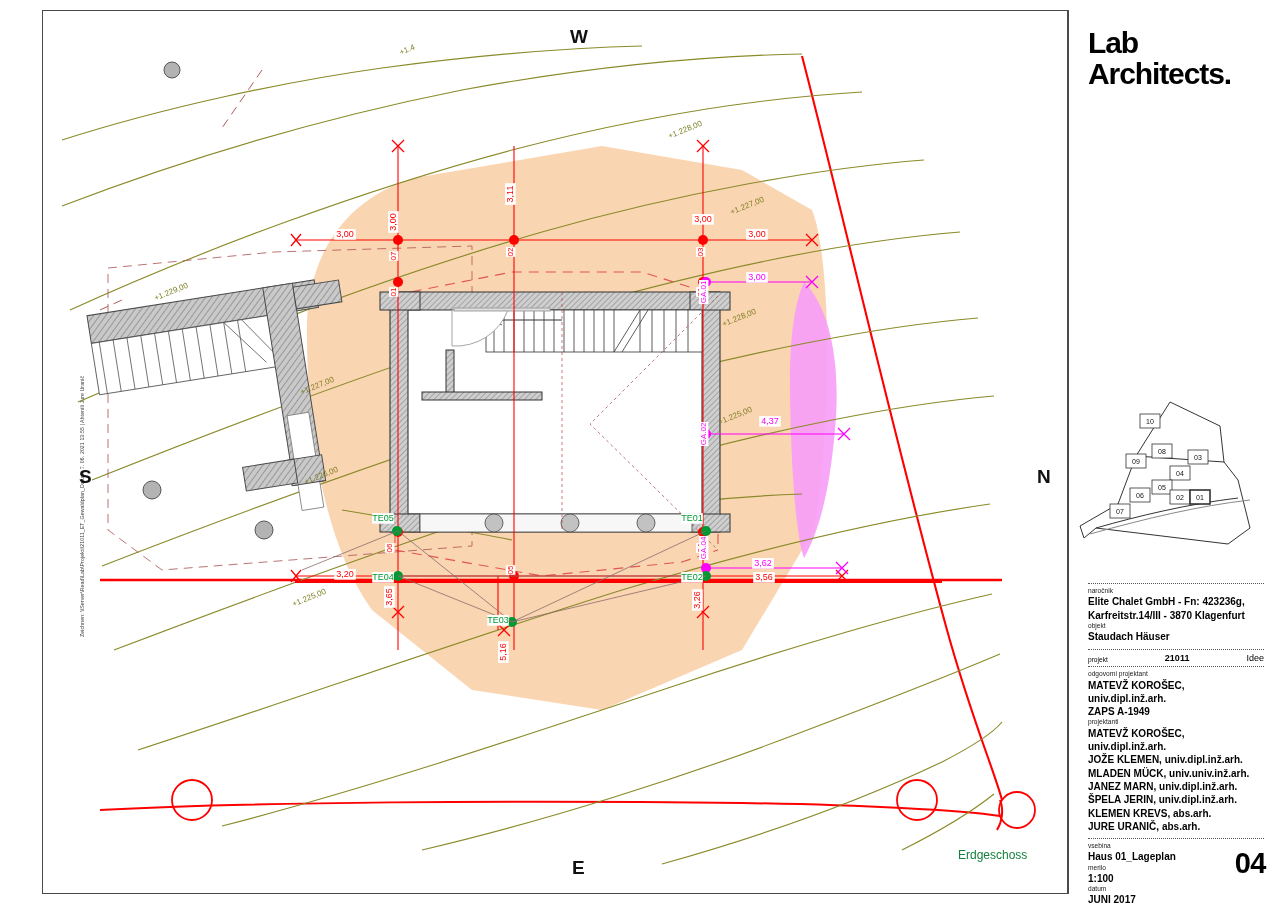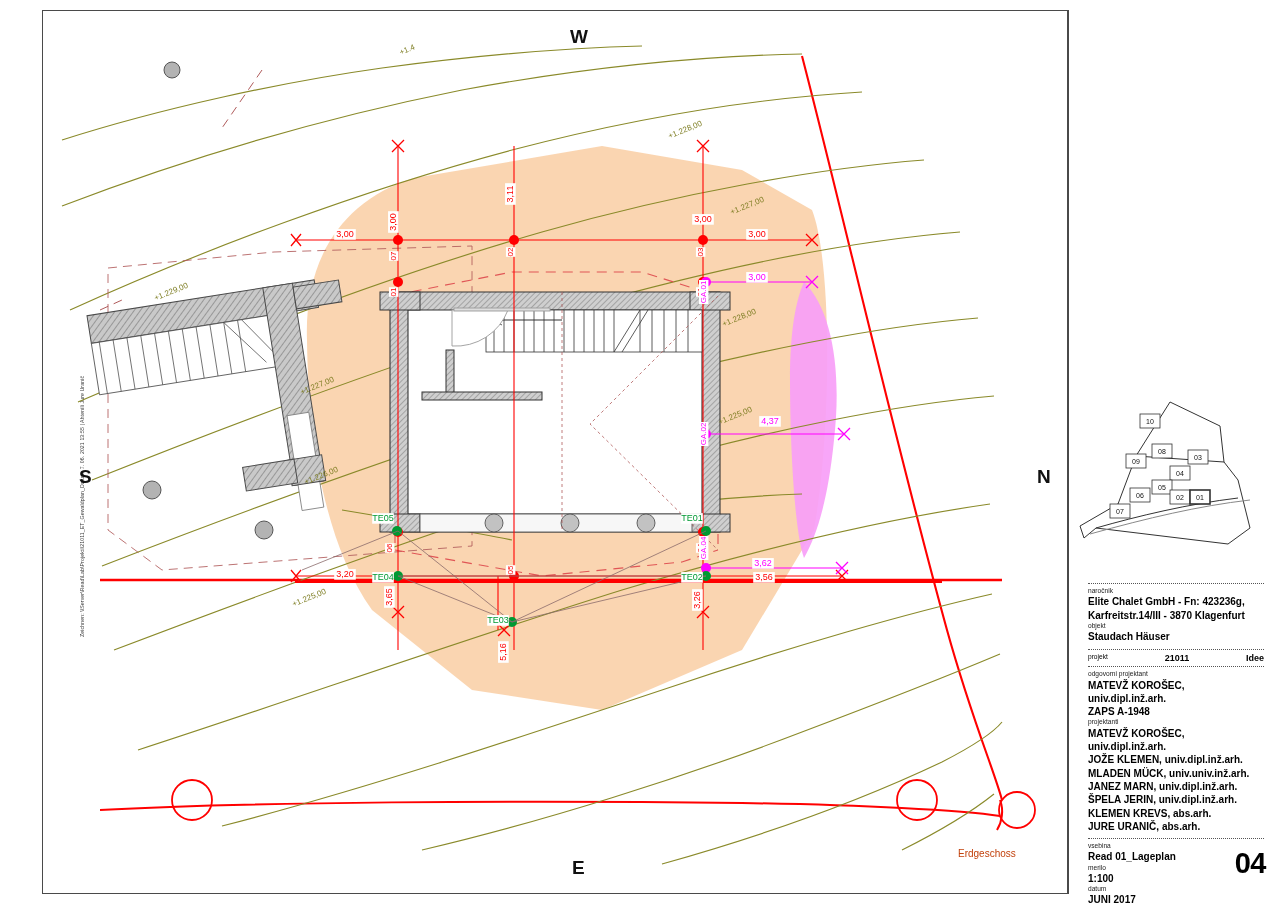--- a/index.html
+++ b/index.html
@@ -14,35 +14,35 @@
   .plot-stamp{position:absolute;left:-78px;top:474px;width:320px;transform:rotate(-90deg);transform-origin:center center;
     font-size:5.2px;letter-spacing:.1px;color:#3a3a3a;white-space:nowrap;font-family:"Liberation Sans",sans-serif;}
 
   
   .compass{position:absolute;font-weight:bold;font-size:19px;color:#111;}
   .cmp-w{left:570px;top:26px;}
   .cmp-s{left:79px;top:466px;}
   .cmp-n{left:1037px;top:466px;}
   .cmp-e{left:572px;top:857px;}
 
-  .floor-label{position:absolute;left:958px;top:848px;font-size:10px;color:#c2410c;}
+  .floor-label{position:absolute;left:958px;top:848px;font-size:12px;color:#15803d;}
 
   
   #draw{position:absolute;left:42px;top:10px;width:1026px;height:884px;}
 
   
   .brand{position:absolute;left:1088px;top:28px;font-size:30px;line-height:1.02;font-weight:bold;letter-spacing:-1.1px;color:#000;}
   .tb{position:absolute;left:1088px;width:176px;color:#000;}
   .tb .rule{border-top:1px dotted #555;height:0;margin:3px 0 3px 0;}
   .lab{font-size:6.6px;color:#222;line-height:1.25;}
   .val{font-size:10px;font-weight:bold;line-height:1.33;}
-  .row{display:flex;justify-content:space-between;align-items:flex-start;}
+  .row{display:flex;justify-content:space-between;align-items:flex-end;}
   .row .k{font-size:6.6px;}
   .row .n{font-size:9px;font-weight:bold;}
-  .row .i{font-size:9px;font-weight:bold;}
+  .row .i{font-size:9px;font-weight:normal;}
   .sheetno{position:absolute;right:14px;bottom:24px;font-size:29px;font-weight:bold;letter-spacing:-.5px;}
 
   
   .inset{position:absolute;left:1078px;top:388px;width:186px;height:172px;}
 </style>
 </head>
 <body>
 
 <div id="page">
 
@@ -417,20 +417,24 @@
         </g>
       </g>
   </svg>
 
   <div class="compass cmp-w">W</div>
   <div class="compass cmp-s">S</div>
   <div class="compass cmp-n">N</div>
   <div class="compass cmp-e">E</div>
   <div class="floor-label">Erdgeschoss</div>
 
+  <div class="brand">
+    <div>Lab</div>
+    <div>Architects.</div>
+  </div>
 
   <svg class="inset" viewBox="0 0 186 172">
     <g fill="none" stroke="#333" stroke-width="1">
       <path d="M 58 68 L 92 14 L 142 38 L 146 74 L 160 92 L 172 140 L 150 156 L 18 140 L 6 150 L 2 138 L 40 116 Z"></path>
       <path d="M 58 68 L 146 74"></path>
       <path d="M 18 140 C 60 128 110 116 160 110"></path>
       <path d="M 12 146 C 70 130 120 118 172 112" stroke="#888"></path>
     </g>
     <g id="inset-plots">
         <g>
@@ -485,34 +489,34 @@
     <div class="val">Staudach Häuser</div>
     <div class="rule" style="margin-top:6px;"></div>
     <div class="row" style="margin:2px 0 3px 0;">
       <span class="k">projekt</span>
       <span class="n">21011</span>
       <span class="i">Idee</span>
     </div>
     <div class="rule"></div>
     <div class="lab">odgovorni projektant</div>
     <div class="val">MATEVŽ KOROŠEC, univ.dipl.inž.arh.</div>
-    <div class="val">ZAPS A-1948</div>
+    <div class="val">ZAPS A-1949</div>
     <div class="lab">projektanti</div>
     <div id="team-list">
         <div class="val">MATEVŽ KOROŠEC, univ.dipl.inž.arh.</div>
         <div class="val">JOŽE KLEMEN, univ.dipl.inž.arh.</div>
         <div class="val">MLADEN MÜCK, univ.univ.inž.arh.</div>
         <div class="val">JANEZ MARN, univ.dipl.inž.arh.</div>
         <div class="val">ŠPELA JERIN, univ.dipl.inž.arh.</div>
         <div class="val">KLEMEN KREVS, abs.arh.</div>
         <div class="val">JURE URANIČ, abs.arh.</div>
       </div>
     <div class="rule" style="margin-top:5px;"></div>
     <div class="lab">vsebina</div>
-    <div class="val">Read 01_Lageplan</div>
+    <div class="val">Haus 01_Lageplan</div>
     <div class="lab">merilo</div>
     <div class="val">1:100</div>
     <div class="lab">datum</div>
     <div class="val">JUNI 2017</div>
     <div class="rule" style="margin-top:6px;"></div>
   </div>
   <div class="sheetno">04</div>
 
 </div>
 

